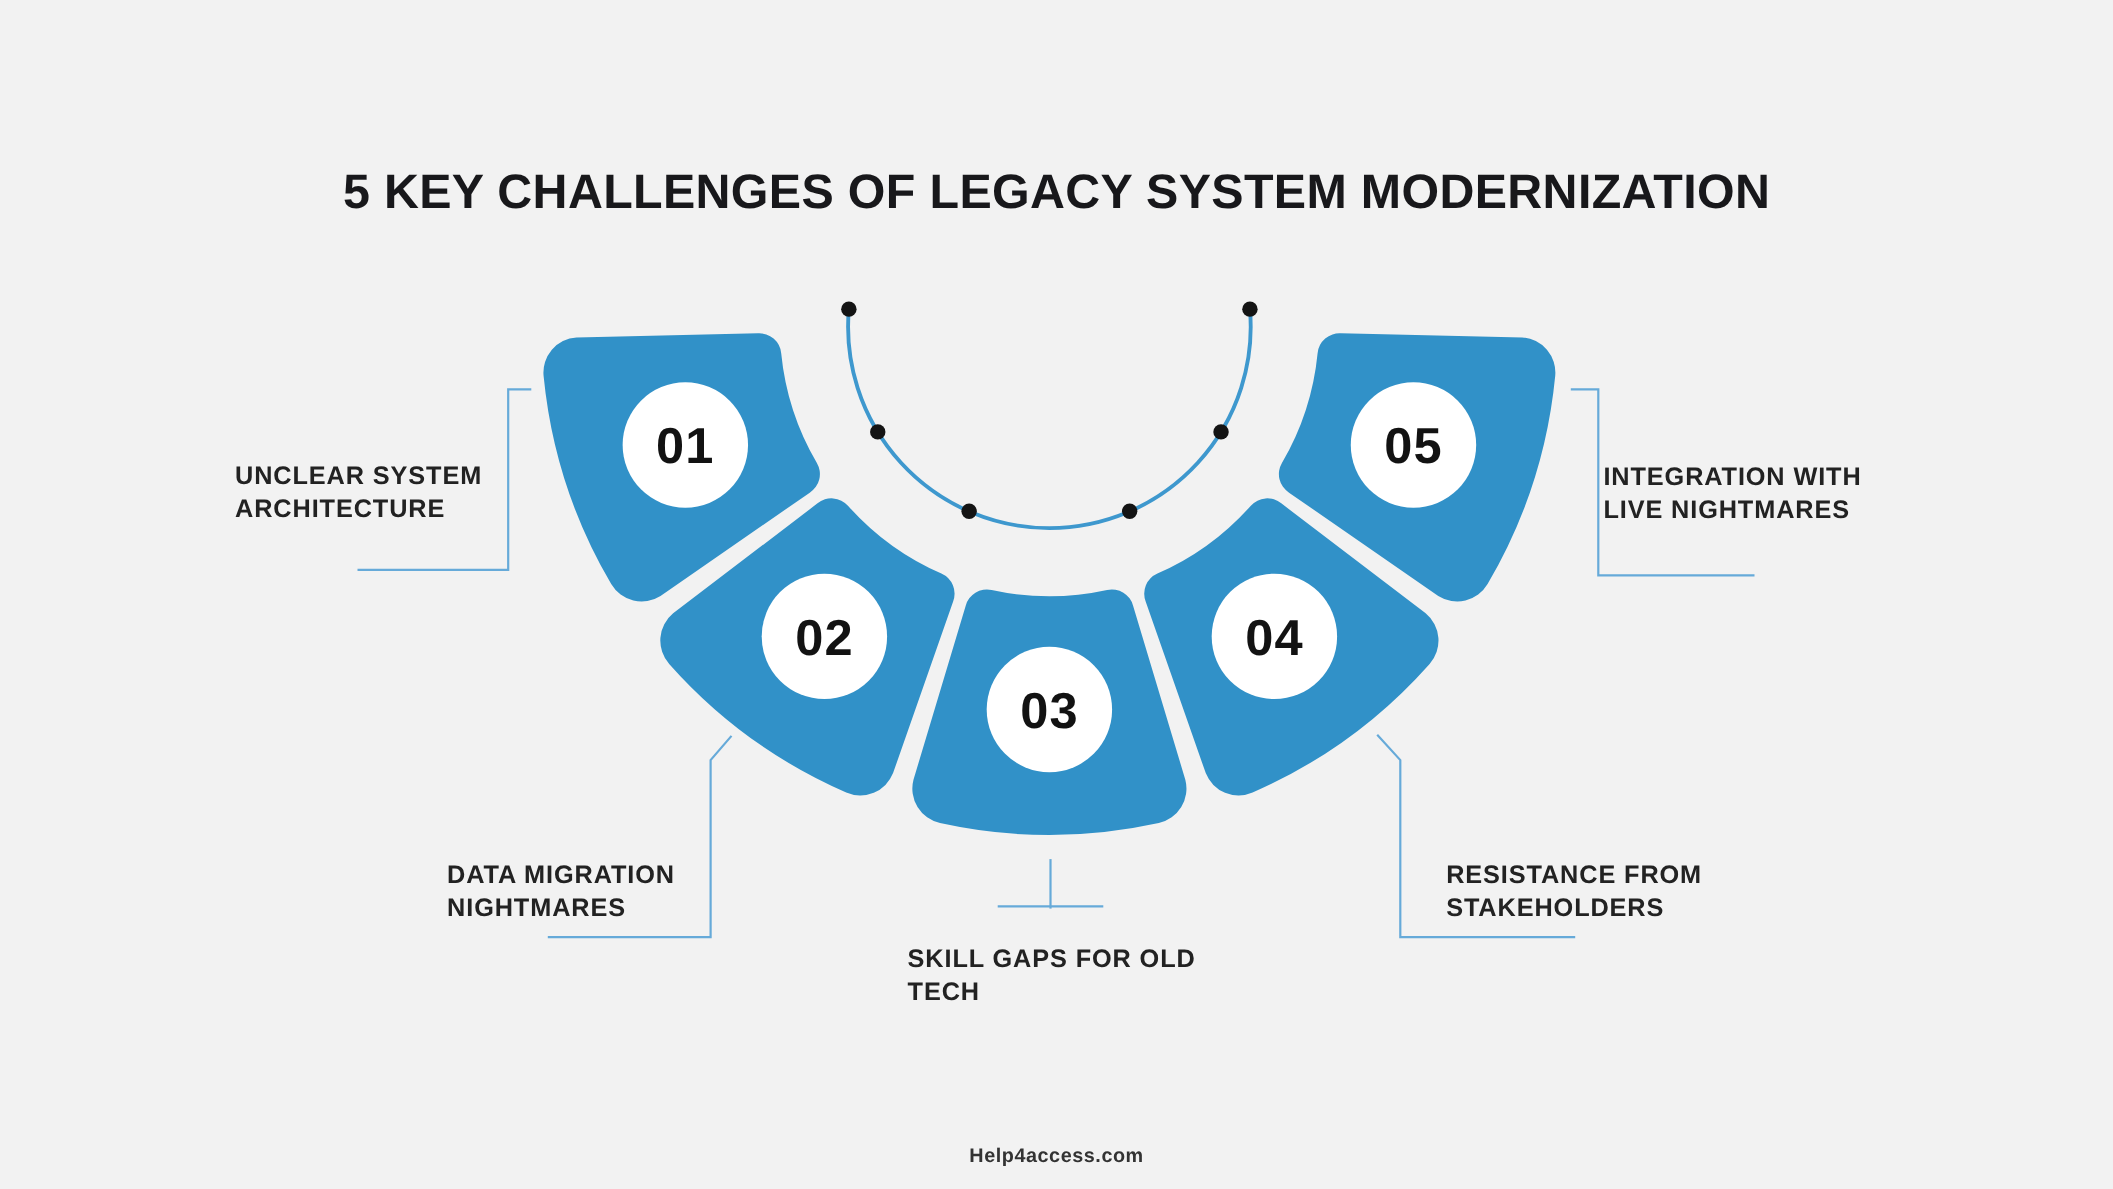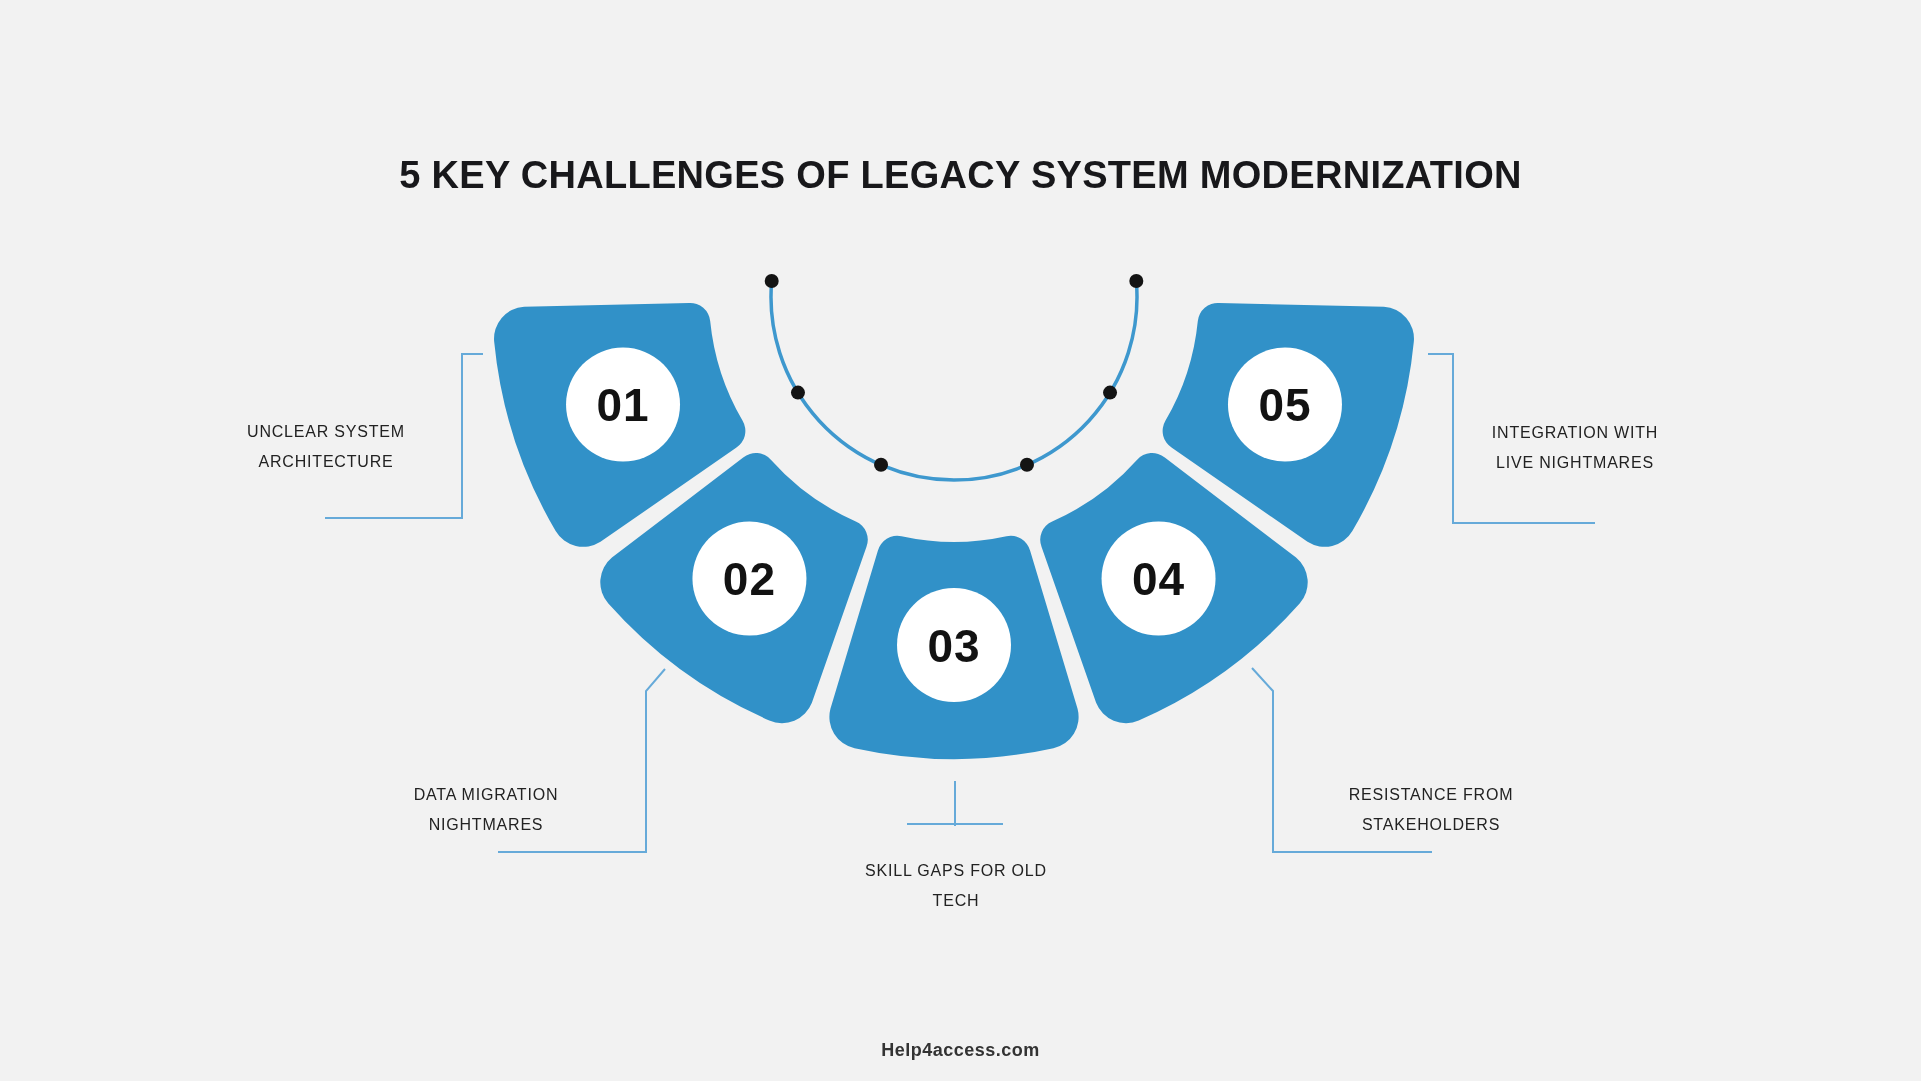--- a/index.html
+++ b/index.html
@@ -5,28 +5,28 @@
   :root{
     --bg:#f2f2f2; --wedge:#3191c8; --arc:#3e98ce; --connector:#66aad9;
     --dot:#141414; --title:#18181b; --label:#222222; --number:#121212; --circle:#ffffff;
   }
   *{margin:0;padding:0;box-sizing:border-box;}
   html,body{width:1921px;height:1081px;overflow:hidden;}
   body{background:var(--bg);font-family:"Liberation Sans","DejaVu Sans",sans-serif;}
   .canvas{position:relative;width:1921px;height:1081px;background:var(--bg);}
   .page-title{
     position:absolute;top:152px;left:0;width:100%;text-align:center;
-    font-size:38px;font-weight:800;letter-spacing:.3px;color:var(--title);line-height:46px;
+    font-size:44px;font-weight:800;letter-spacing:.3px;color:var(--title);line-height:46px;
   }
   .fan-svg{position:absolute;left:0;top:0;width:1921px;height:1081px;}
   .connector{fill:none;stroke:var(--connector);stroke-width:2;}
   .guide-arc{fill:none;stroke:var(--arc);stroke-width:3.5;}
   .seg-label{
-    position:absolute;transform:translate(-50%,-50%);text-align:center;
-    white-space:pre-line;font-size:16px;font-weight:400;letter-spacing:.8px;
+    position:absolute;transform:translate(-50%,-50%);text-align:left;
+    white-space:pre-line;font-size:23px;font-weight:700;letter-spacing:.8px;
     color:var(--label);line-height:30px;
   }
   .seg-number{
     font-family:"Liberation Sans","DejaVu Sans",sans-serif;
     font-size:46px;font-weight:800;letter-spacing:1px;fill:var(--number);
   }
   .footer-text{
     position:absolute;left:0;top:1040px;width:100%;text-align:center;
     font-size:18px;font-weight:700;letter-spacing:.5px;color:#333333;
   }
@@ -83,21 +83,21 @@
         <g>
           <path d="M 1413.82 341.83 A 462 462 0 0 1 1352.35 531.01 A 32 32 0 0 1 1307.52 541.79 L 1171.87 447.86 A 20 20 0 0 1 1165.38 420.87 A 245 245 0 0 0 1197.82 321.03 A 20 20 0 0 1 1218.93 303.01 L 1383.89 306.76 A 32 32 0 0 1 1413.82 341.83 Z" fill="var(--wedge)"></path>
           <circle cx="1284.97" cy="404.54" r="57" fill="var(--circle)"></circle>
           <text x="1284.97" y="404.54" dy="0.36em" text-anchor="middle" class="seg-number">05</text>
         </g>
       </g>
   </svg>
 
   <div class="seg-label" style="left:326px;top:447px">UNCLEAR SYSTEM
 ARCHITECTURE</div>
-  <div class="seg-label" style="left:486px;top:810px">DATA MIGRATION
+  <div class="seg-label" style="left:510px;top:810px">DATA MIGRATION
 NIGHTMARES</div>
   <div class="seg-label" style="left:1431px;top:810px">RESISTANCE FROM
 STAKEHOLDERS</div>
   <div class="seg-label" style="left:956px;top:886px">SKILL GAPS FOR OLD
 TECH</div>
   <div class="seg-label" style="left:1575px;top:448px">INTEGRATION WITH
 LIVE NIGHTMARES</div>
 
   <div class="footer-text">Help4access.com</div>
 </div>

